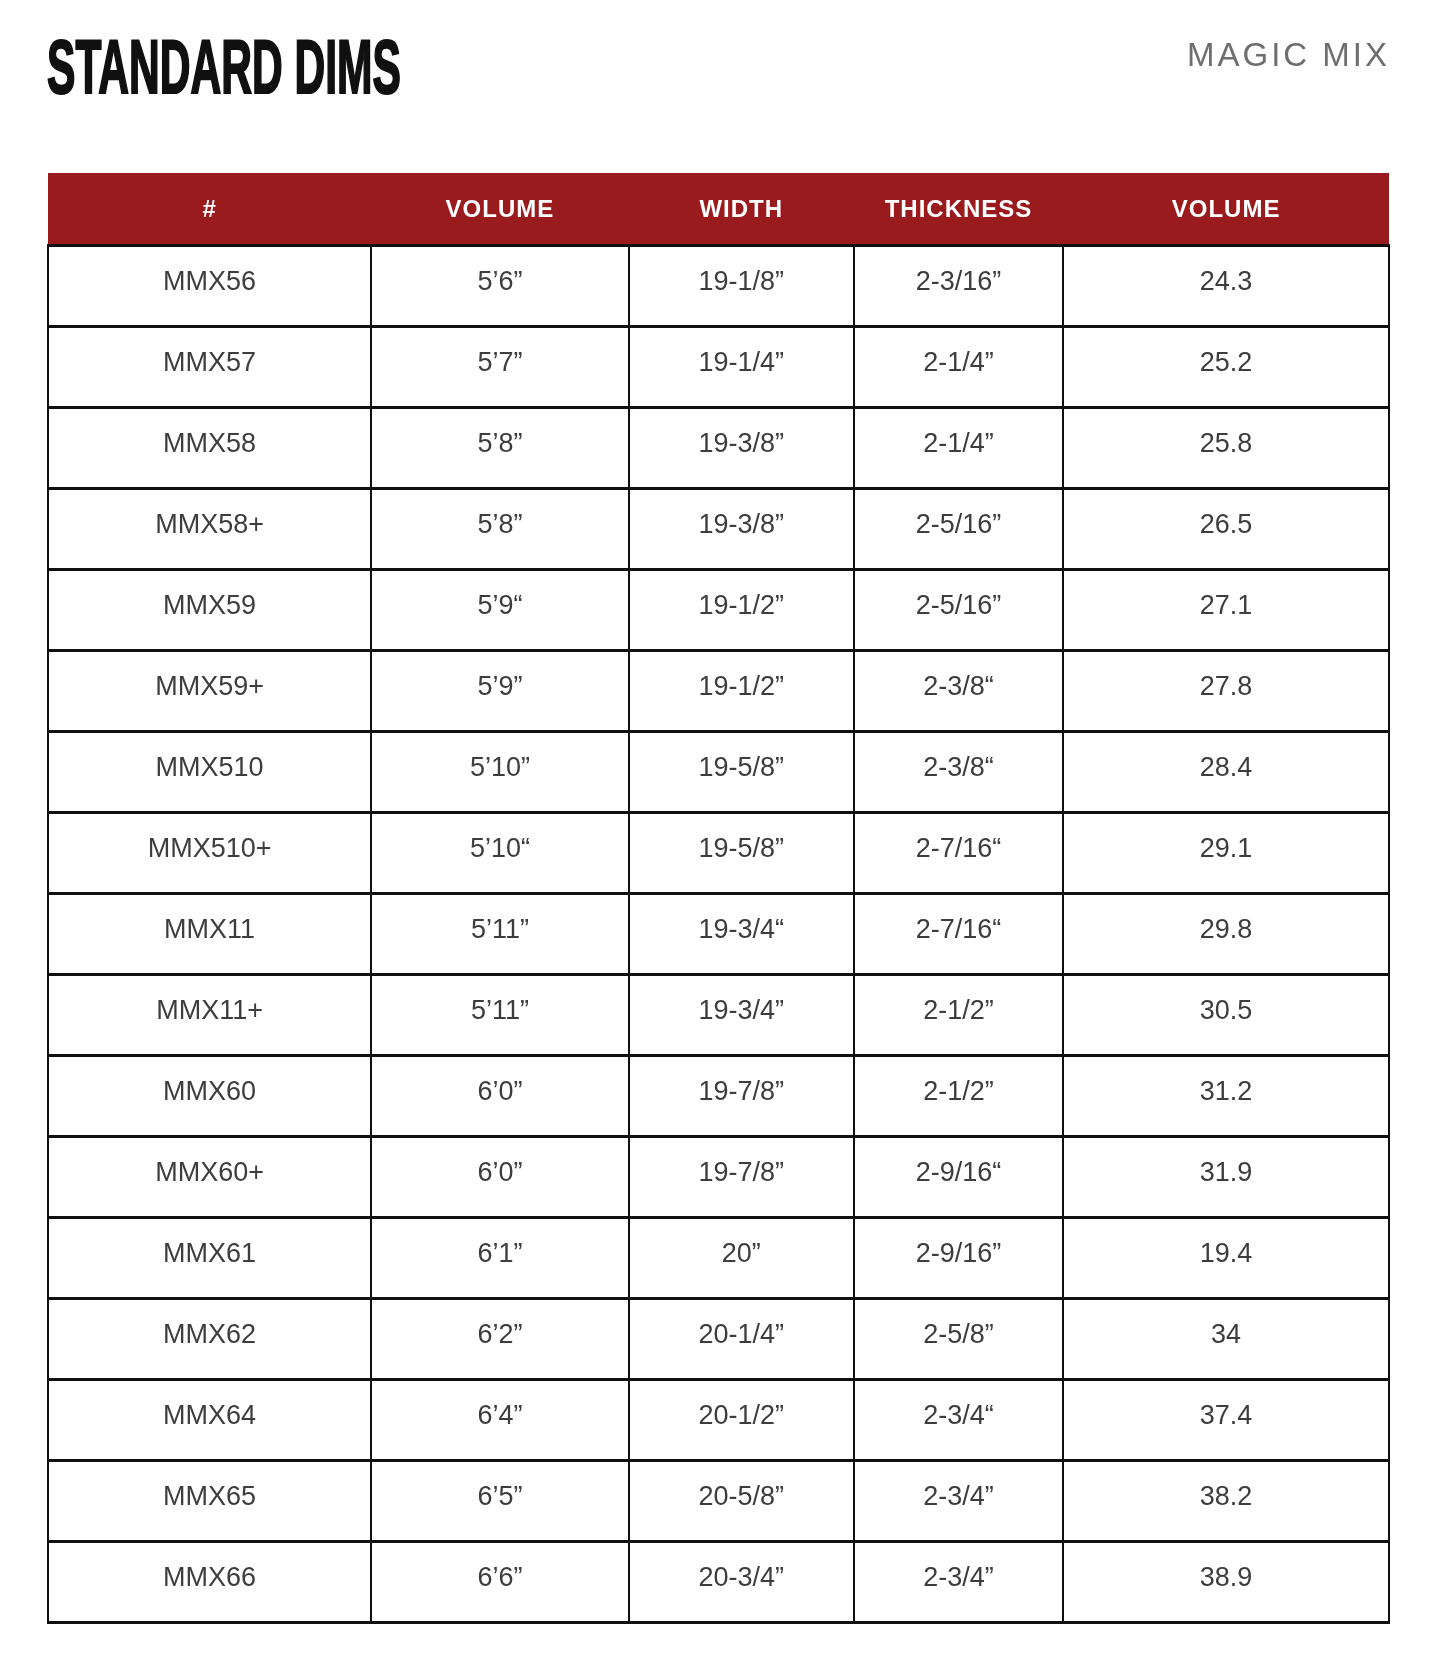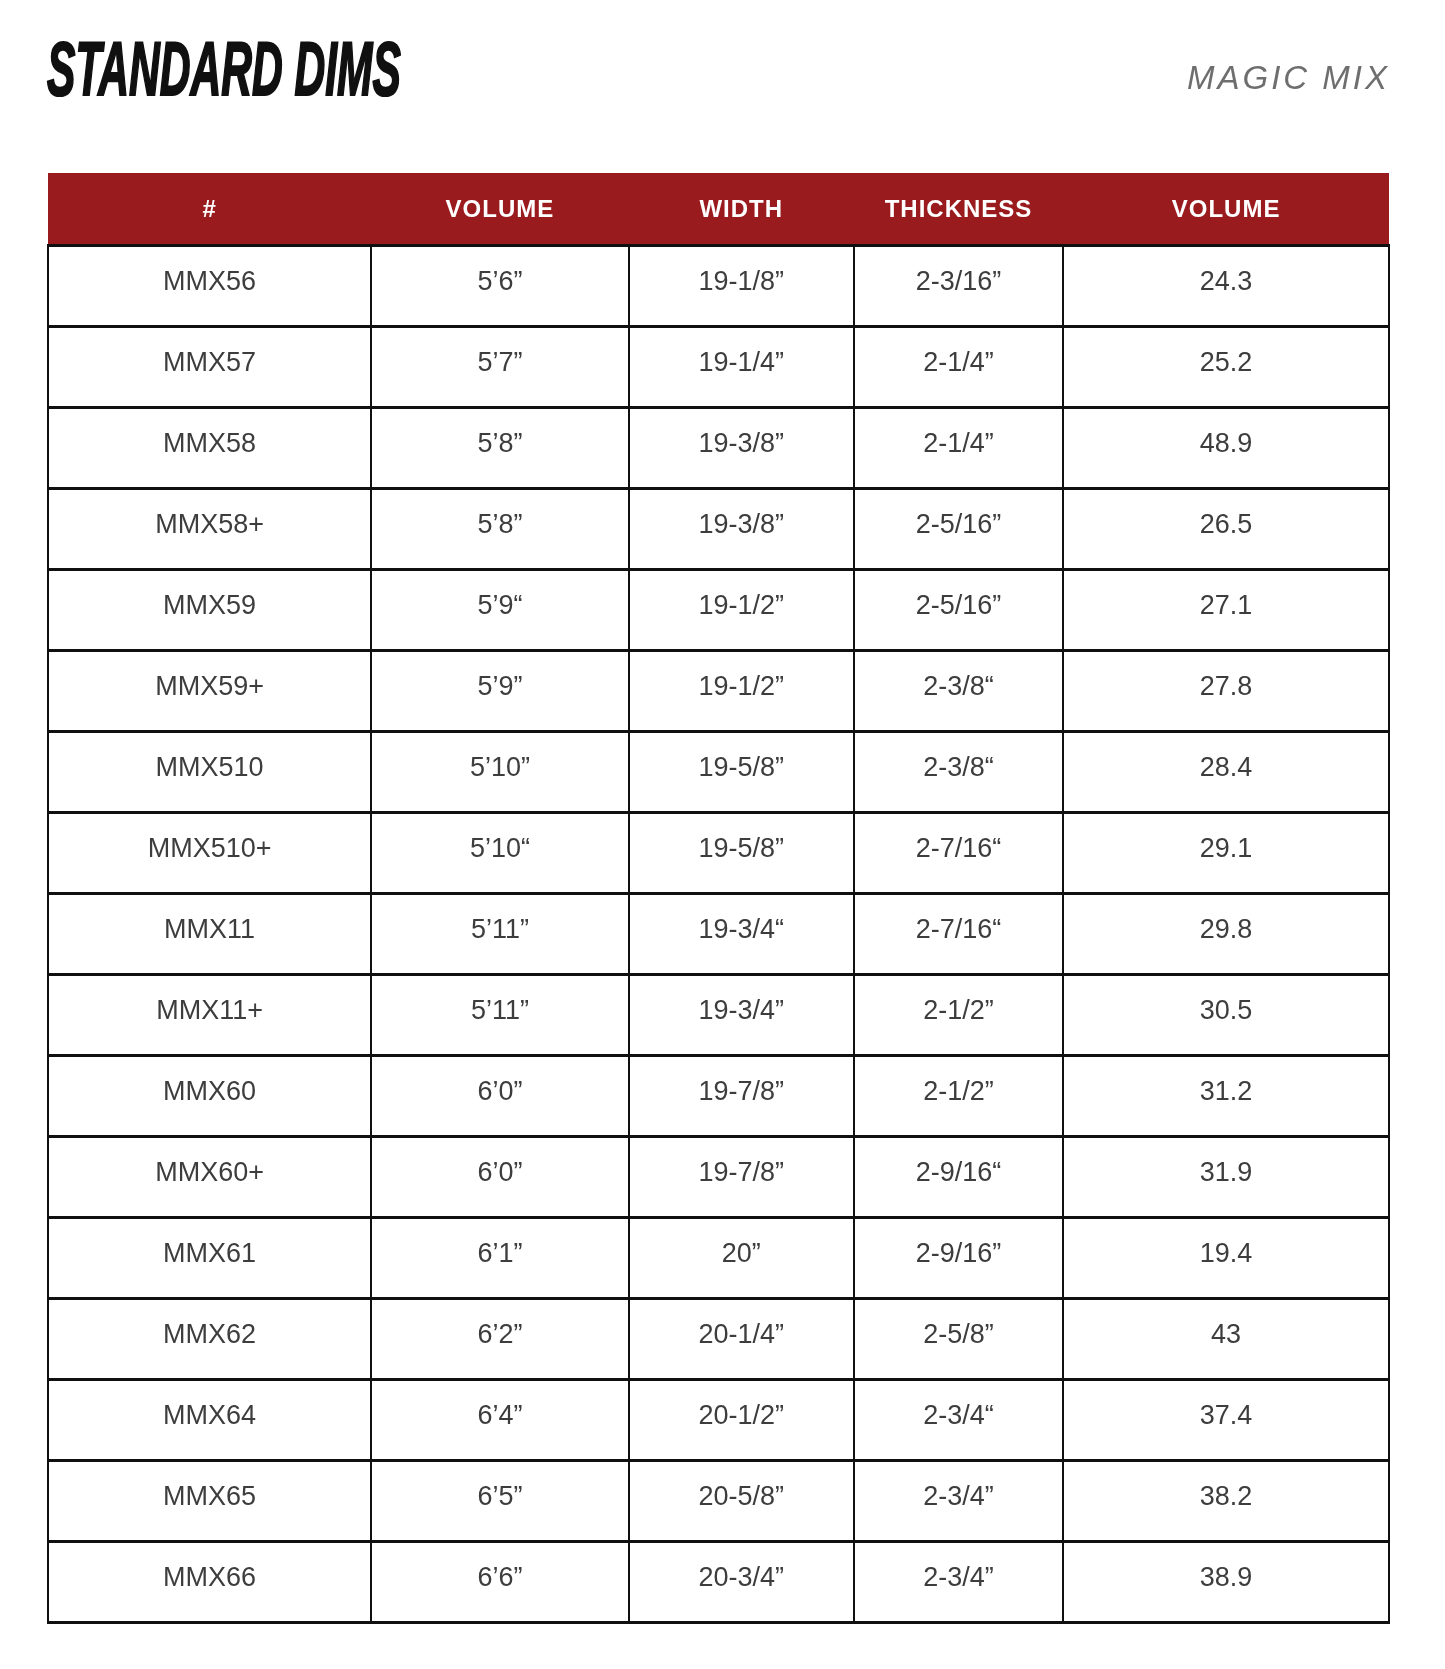--- a/index.html
+++ b/index.html
@@ -14,22 +14,21 @@
     overflow: hidden;
   }
   .page {
     padding: 0 55px 0 47px;
   }
   .header-bar {
     margin-top: 36px;
     height: 64px;
     display: flex;
     justify-content: space-between;
-    align-items: flex-end;
-    font-style: italic;
+    align-items: flex-start;
   }
   .page-title {
     font-size: 76px;
     line-height: 0.82;
     font-weight: bold;
     color: #101010;
     -webkit-text-stroke: 2.2px #101010;
     letter-spacing: 0px;
     transform: scaleX(0.56);
     transform-origin: left bottom;
@@ -123,21 +122,21 @@
           <td>5’7”</td>
           <td>19-1/4”</td>
           <td>2-1/4”</td>
           <td>25.2</td>
         </tr>
         <tr>
           <td>MMX58</td>
           <td>5’8”</td>
           <td>19-3/8”</td>
           <td>2-1/4”</td>
-          <td>48.9</td>
+          <td>25.8</td>
         </tr>
         <tr>
           <td>MMX58+</td>
           <td>5’8”</td>
           <td>19-3/8”</td>
           <td>2-5/16”</td>
           <td>26.5</td>
         </tr>
         <tr>
           <td>MMX59</td>
@@ -200,21 +199,21 @@
           <td>6’1”</td>
           <td>20”</td>
           <td>2-9/16”</td>
           <td>19.4</td>
         </tr>
         <tr>
           <td>MMX62</td>
           <td>6’2”</td>
           <td>20-1/4”</td>
           <td>2-5/8”</td>
-          <td>43</td>
+          <td>34</td>
         </tr>
         <tr>
           <td>MMX64</td>
           <td>6’4”</td>
           <td>20-1/2”</td>
           <td>2-3/4“</td>
           <td>37.4</td>
         </tr>
         <tr>
           <td>MMX65</td>

